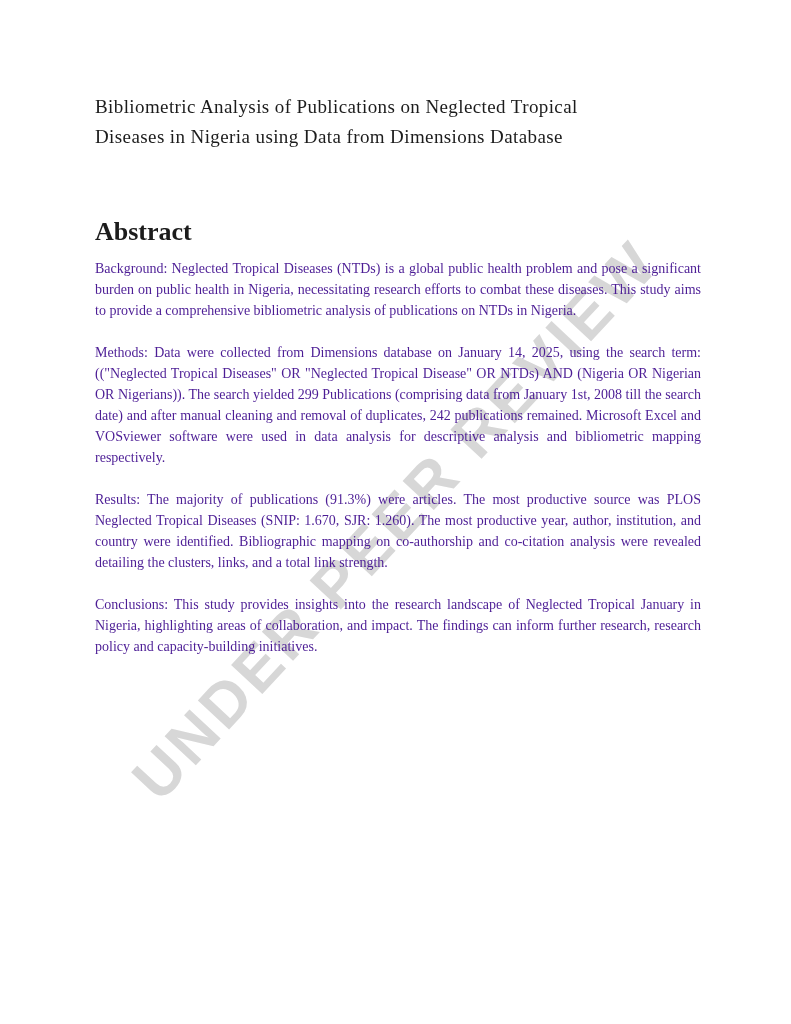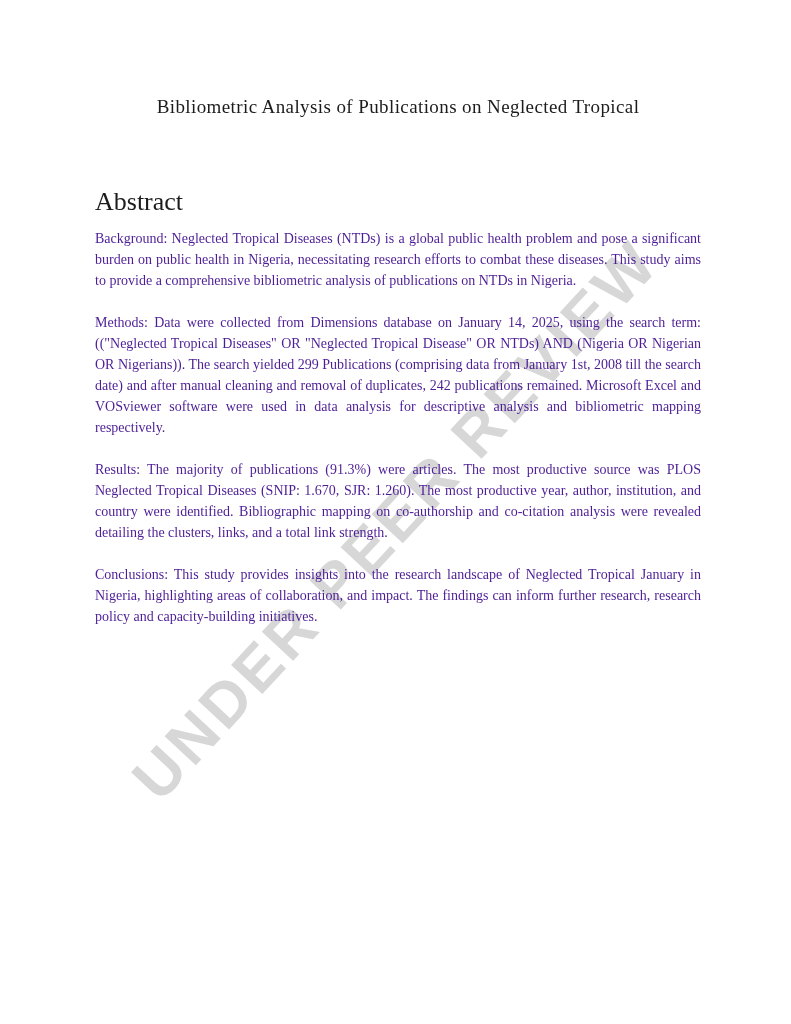--- a/index.html
+++ b/index.html
@@ -41,29 +41,28 @@
     top: 92px;
     width: 606px;
     z-index: 1;
   }
 
   .title {
     font-weight: normal;
     font-size: 19px;
     line-height: 30px;
     letter-spacing: 0.4px;
-    text-align: center;
     color: #1c1c1c;
   }
 
   .title-line { display: block; }
 
   .abstract-heading {
     margin-top: 64px;
-    font-weight: normal;
+    font-weight: bold;
     font-size: 26px;
     line-height: 32px;
     color: #1c1c1c;
   }
 
   .para {
     margin-top: 10px;
     margin-bottom: 21px;
     font-size: 14px;
     line-height: 21px;
@@ -77,20 +76,21 @@
 <body>
 
 <div class="page">
 
   <div class="watermark">UNDER PEER REVIEW</div>
 
   <div class="content">
 
     <h1 class="title">
       <span class="title-line">Bibliometric Analysis of Publications on Neglected Tropical</span>
+      <span class="title-line">Diseases in Nigeria using Data from Dimensions Database</span>
     </h1>
 
     <h2 class="abstract-heading">Abstract</h2>
 
     <p class="para">Background: Neglected Tropical Diseases (NTDs) is a global public health problem and pose a significant burden on public health in Nigeria, necessitating research efforts to combat these diseases. This study aims to provide a comprehensive bibliometric analysis of publications on NTDs in Nigeria.</p>
 
     <p class="para">Methods: Data were collected from Dimensions database on January 14, 2025, using the search term: (("Neglected Tropical Diseases" OR "Neglected Tropical Disease" OR NTDs) AND (Nigeria OR Nigerian OR Nigerians)). The search yielded 299 Publications (comprising data from January 1st, 2008 till the search date) and after manual cleaning and removal of duplicates, 242 publications remained. Microsoft Excel and VOSviewer software were used in data analysis for descriptive analysis and bibliometric mapping respectively.</p>
 
     <p class="para">Results: The majority of publications (91.3%) were articles. The most productive source was PLOS Neglected Tropical Diseases (SNIP: 1.670, SJR: 1.260). The most productive year, author, institution, and country were identified. Bibliographic mapping on co-authorship and co-citation analysis were revealed detailing the clusters, links, and a total link strength.</p>
 

